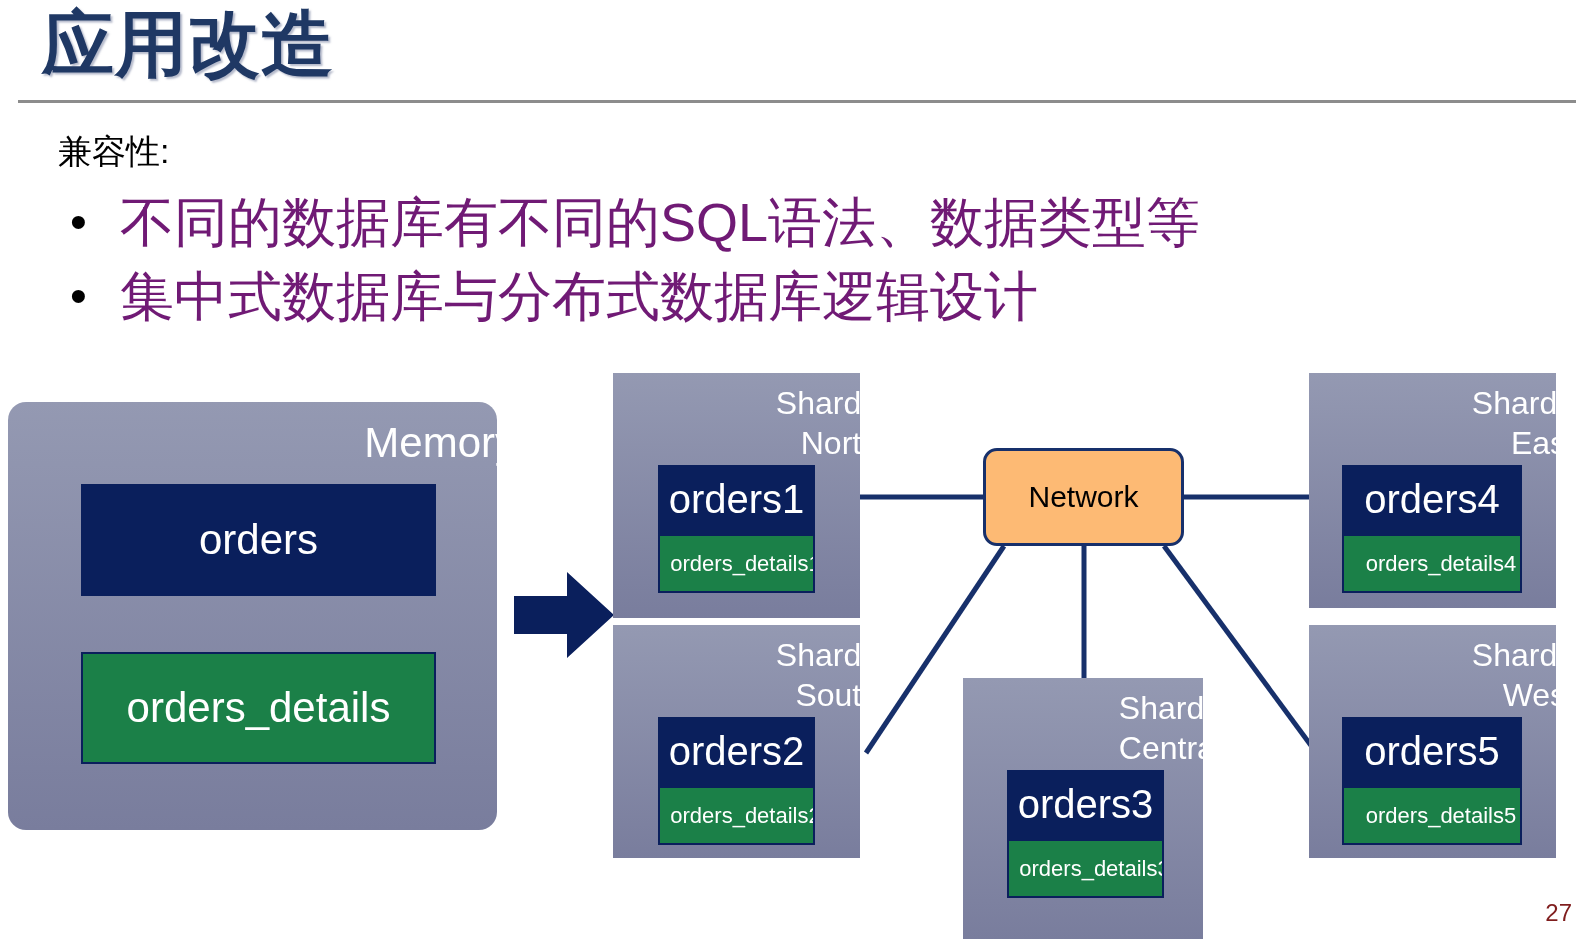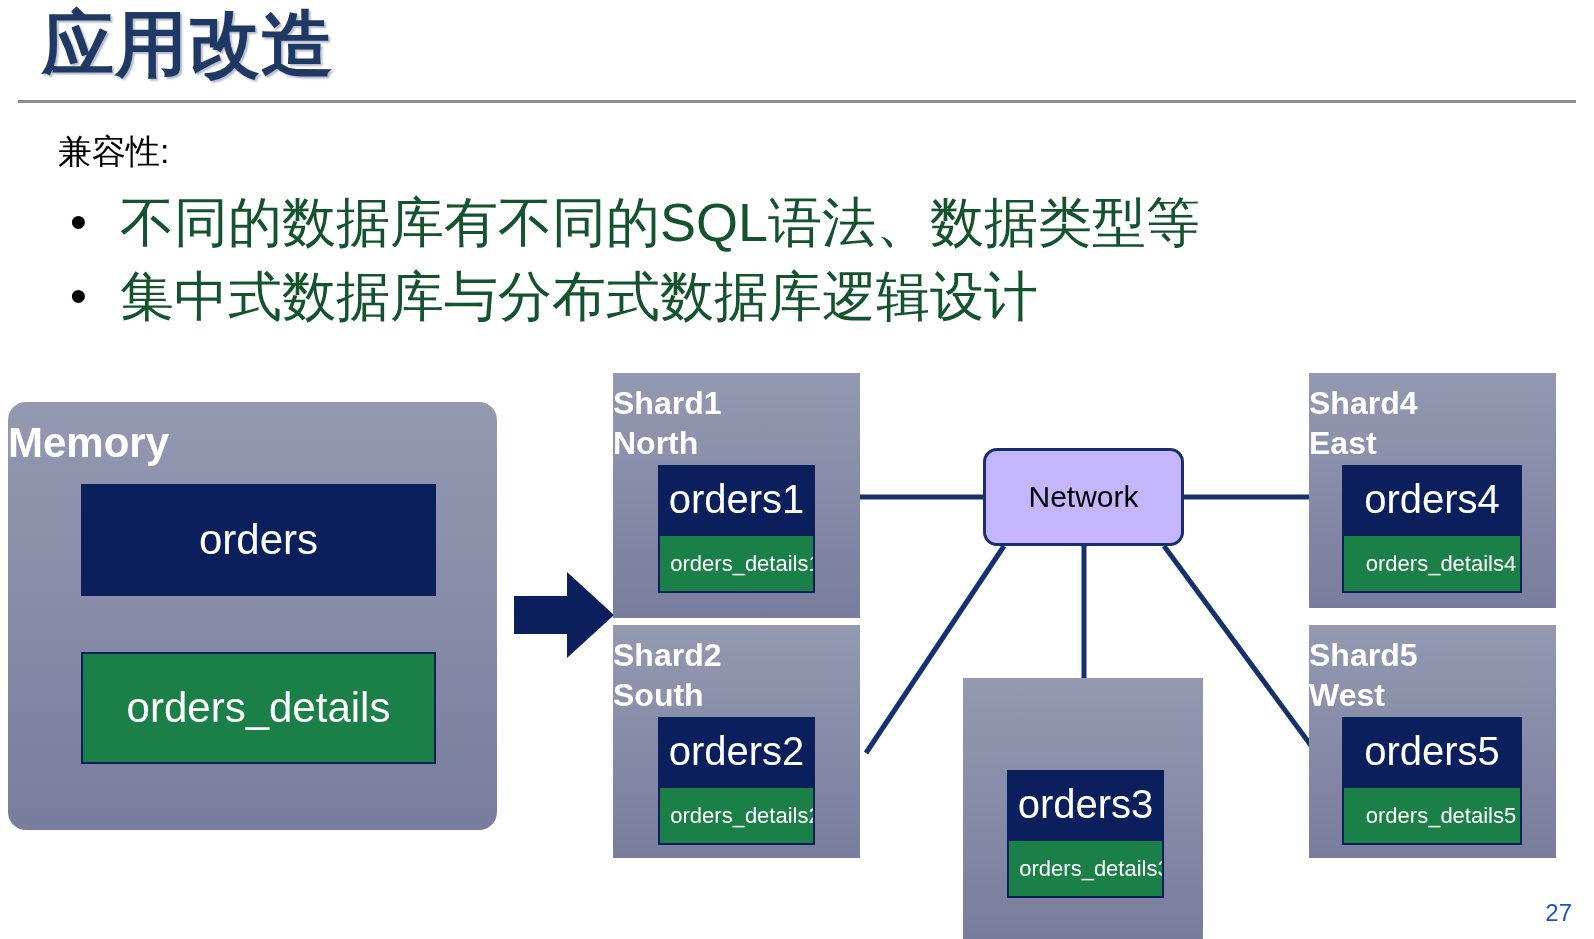--- a/index.html
+++ b/index.html
@@ -61,21 +61,21 @@
     font-size: 48px;
     line-height: 72px;
     color: #000000;
     text-align: left;
     padding-left: 12px;
     box-sizing: border-box;
   }
   .bullet-text {
     font-size: 54px;
     line-height: 72px;
-    color: #14532d;
+    color: #701a75;
     white-space: nowrap;
   }
 
   
   #diagram {
     position: absolute;
     left: 0;
     top: 0;
     width: 1594px;
     height: 939px;
@@ -89,22 +89,23 @@
   }
 
   .shell {
     position: absolute;
     background: linear-gradient(to bottom, #9499b2 0%, #8budge 0%, #797d9d 100%);
     background: linear-gradient(to bottom, #9499b2 0%, #797d9d 100%);
     box-sizing: border-box;
   }
   .shell-title {
     color: #ffffff;
-    text-align: left;
-    font-weight: 700;
+    text-align: right;
+    font-weight: 400;
+    padding-left: 19px;
   }
 
   .tbl {
     position: absolute;
     box-sizing: border-box;
     border: 2px solid #0a1f5c;
     display: flex;
     align-items: center;
     justify-content: center;
     color: #ffffff;
@@ -155,35 +156,35 @@
   }
   .shard-details {
     font-size: 22px;
     padding-left: 18px;
   }
 
   
   #network-node {
     position: absolute;
     left: 983px; top: 448px; width: 201px; height: 98px;
-    background: #c4b5fd;
+    background: #fdba74;
     border: 3px solid #17306b;
     border-radius: 14px;
     box-sizing: border-box;
     display: flex; align-items: center; justify-content: center;
     font-size: 30px;
     color: #000000;
   }
 
   
   #page-number {
     position: absolute;
     right: 22px; bottom: 12px;
     font-size: 24px;
-    color: #1d4ed8;
+    color: #7f1d1d;
   }
 </style>
 </head>
 <body>
 
 <div id="slide-title">应用改造</div>
 <div id="title-rule"></div>
 
 <div id="body-text">
   <div id="body-head">兼容性:</div>
@@ -234,20 +235,24 @@
   <div class="shell" id="shard2-shell">
     <div class="shell-title shard-title">
       <span>Shard2</span><br>
       <span>South</span>
     </div>
     <div class="tbl tbl-navy shard-orders" style="left:45px;top:92px;width:157px;height:69px;">orders2</div>
     <div class="tbl tbl-green shard-details" style="left:45px;top:161px;width:157px;height:59px;">orders_details2</div>
   </div>
 
   <div class="shell" id="shard3-shell">
+    <div class="shell-title shard-title">
+      <span>Shard3</span><br>
+      <span>Central</span>
+    </div>
     <div class="tbl tbl-navy shard-orders" style="left:44px;top:92px;width:157px;height:69px;">orders3</div>
     <div class="tbl tbl-green shard-details" style="left:44px;top:161px;width:157px;height:59px;text-align:right;">orders_details3</div>
   </div>
 
   <div class="shell" id="shard4-shell">
     <div class="shell-title shard-title">
       <span>Shard4</span><br>
       <span>East</span>
     </div>
     <div class="tbl tbl-navy shard-orders" style="left:33px;top:92px;width:180px;height:69px;">orders4</div>

